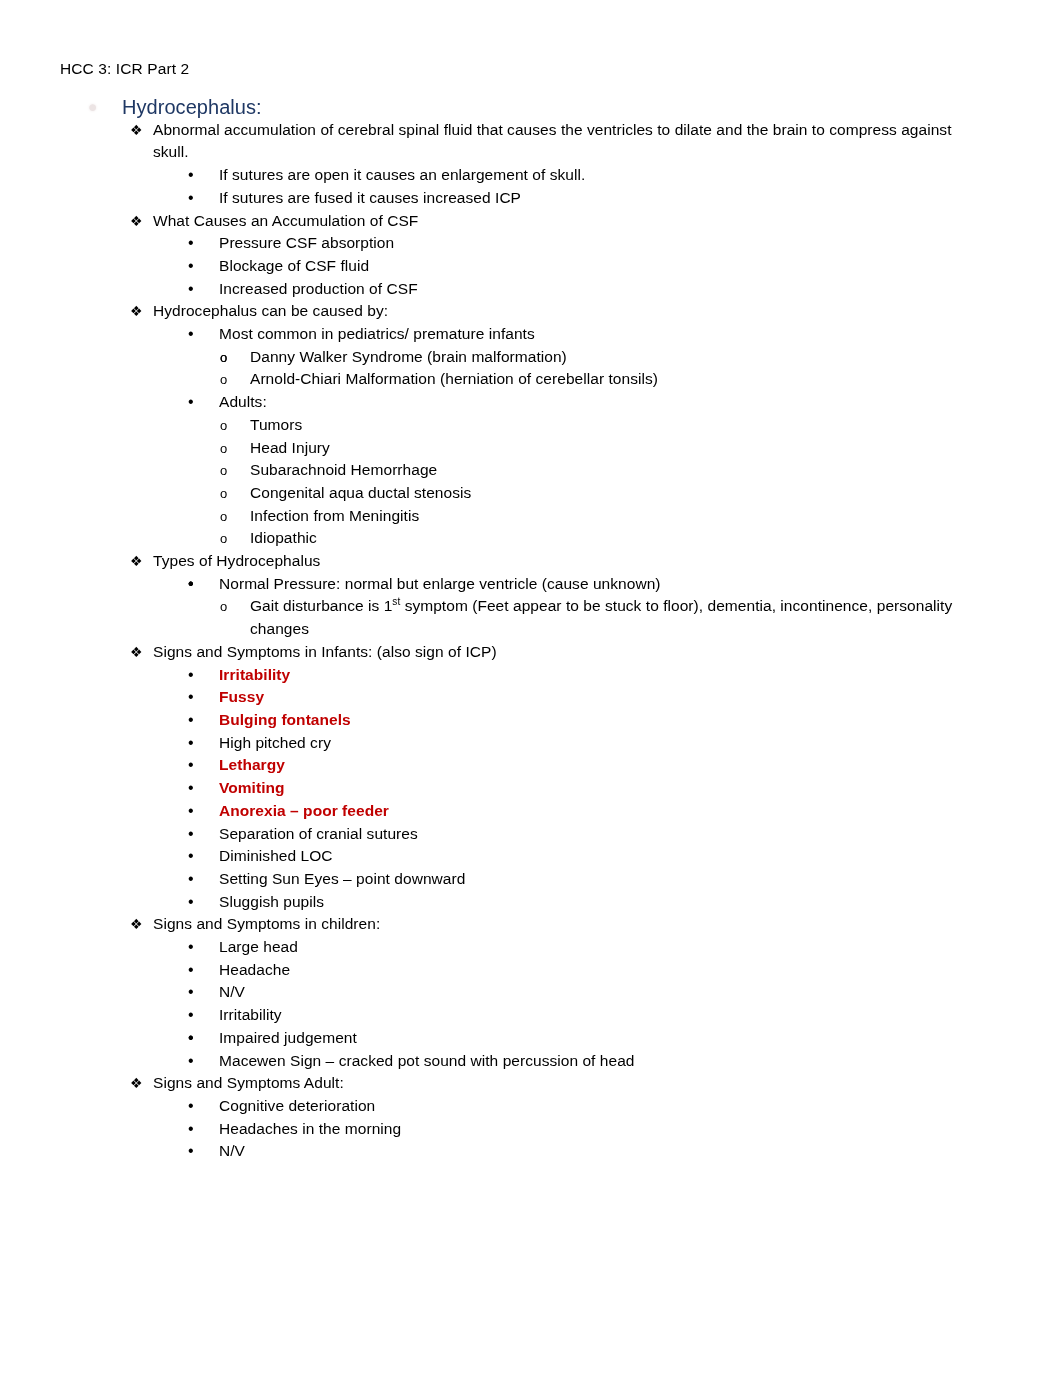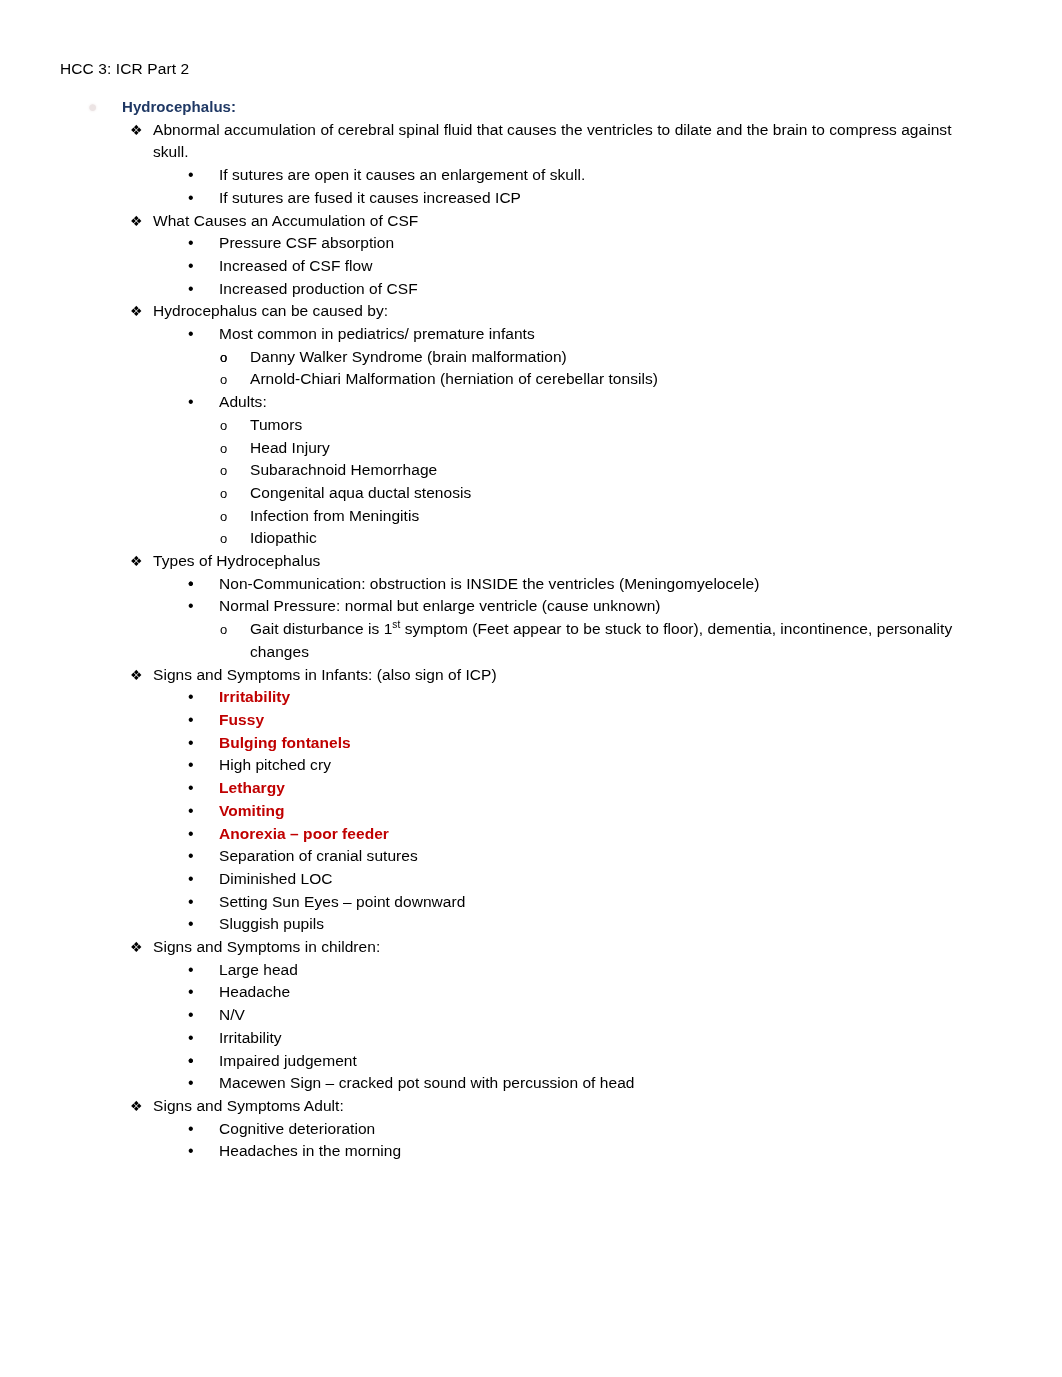--- a/index.html
+++ b/index.html
@@ -62,22 +62,22 @@
   }
   .lvl-title .marker {
     left: 88px;
     width: 22px;
     font-size: 15.5px;
     color: #ece4e4;
     text-shadow: 0 0 3px #efe8e8;
   }
   .lvl-title .txt {
     color: #1F3864;
-    font-weight: bold;
-    font-size: 15px;
+    font-weight: normal;
+    font-size: 20px;
   }
 
   
   .lvl1 {
     padding-left: 153px;
     padding-right: 82px;
   }
   .lvl1 .marker {
     left: 130px;
     width: 20px;
@@ -149,21 +149,21 @@
         <div class="row lvl1">
           <span class="marker">❖</span>
           <span class="txt">What Causes an Accumulation of CSF</span>
         </div>
         <div class="row lvl2">
           <span class="marker">•</span>
           <span class="txt">Pressure CSF absorption</span>
         </div>
         <div class="row lvl2">
           <span class="marker">•</span>
-          <span class="txt">Increased of CSF flow</span>
+          <span class="txt">Blockage of CSF fluid</span>
         </div>
         <div class="row lvl2">
           <span class="marker">•</span>
           <span class="txt">Increased production of CSF</span>
         </div>
         <div class="row lvl1">
           <span class="marker">❖</span>
           <span class="txt">Hydrocephalus can be caused by:</span>
         </div>
         <div class="row lvl2">
@@ -211,21 +211,20 @@
         </div>
         <div class="row lvl1">
           <span class="marker">❖</span>
           <span class="txt">Types of Hydrocephalus</span>
         </div>
         <div class="row lvl2">
           <span class="marker">•</span>
         </div>
         <div class="row lvl2">
           <span class="marker">•</span>
-          <span class="txt">Non-Communication: obstruction is INSIDE the ventricles (Meningomyelocele)</span>
         </div>
         <div class="row lvl2">
           <span class="marker">•</span>
           <span class="txt">Normal Pressure: normal but enlarge ventricle (cause unknown)</span>
         </div>
         <div class="row lvl3">
           <span class="marker">o</span>
           <span class="txt">Gait disturbance is 1<sup>st</sup> symptom (Feet appear to be stuck to floor), dementia, incontinence, personality changes</span>
         </div>
         <div class="row lvl1">

